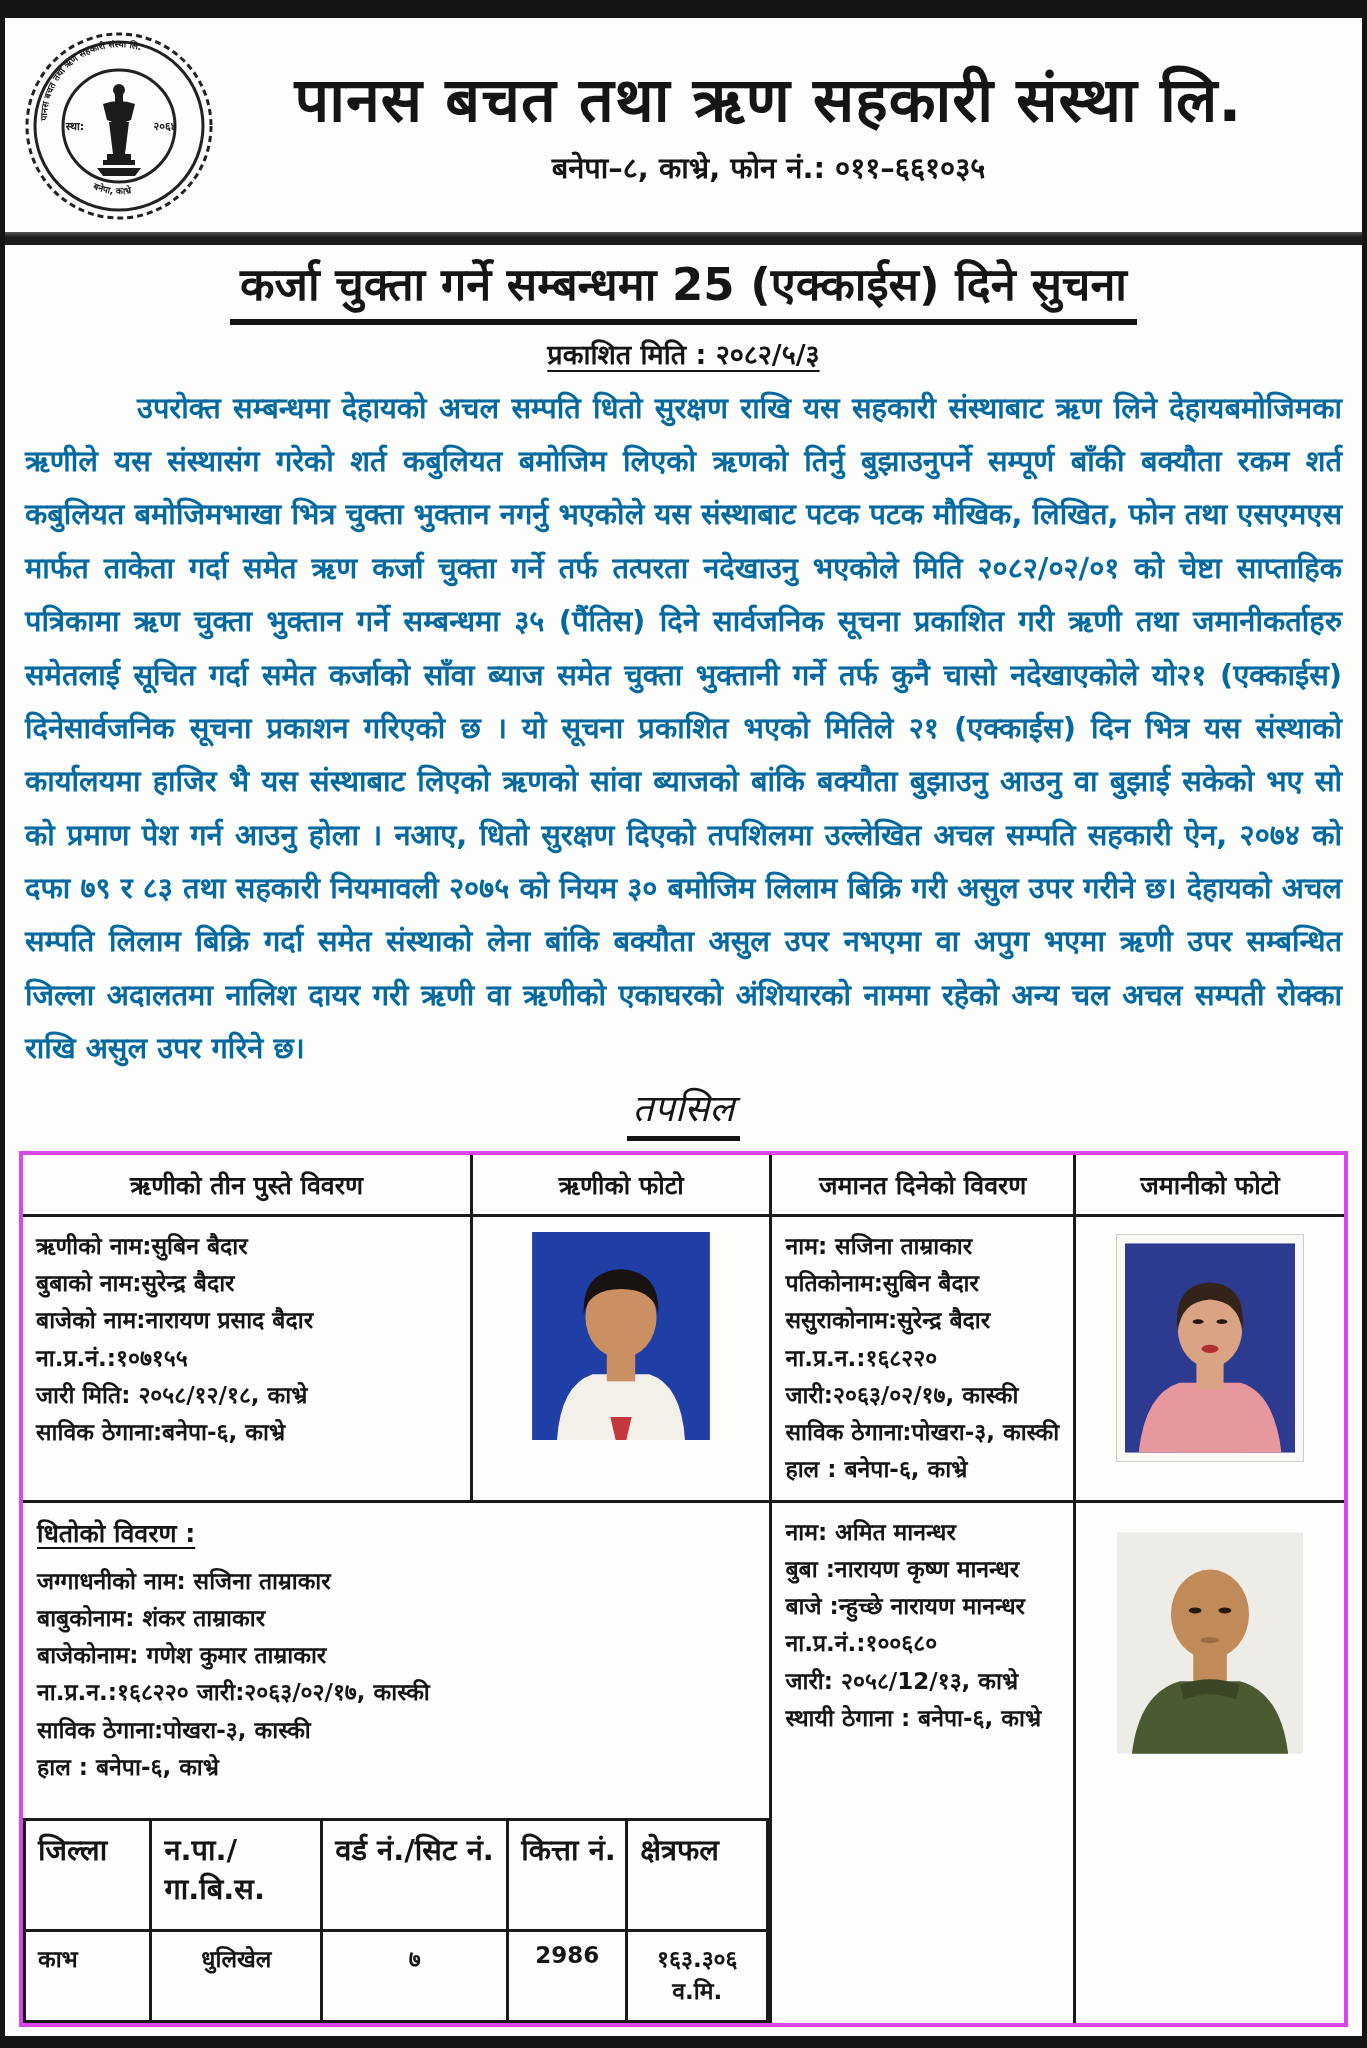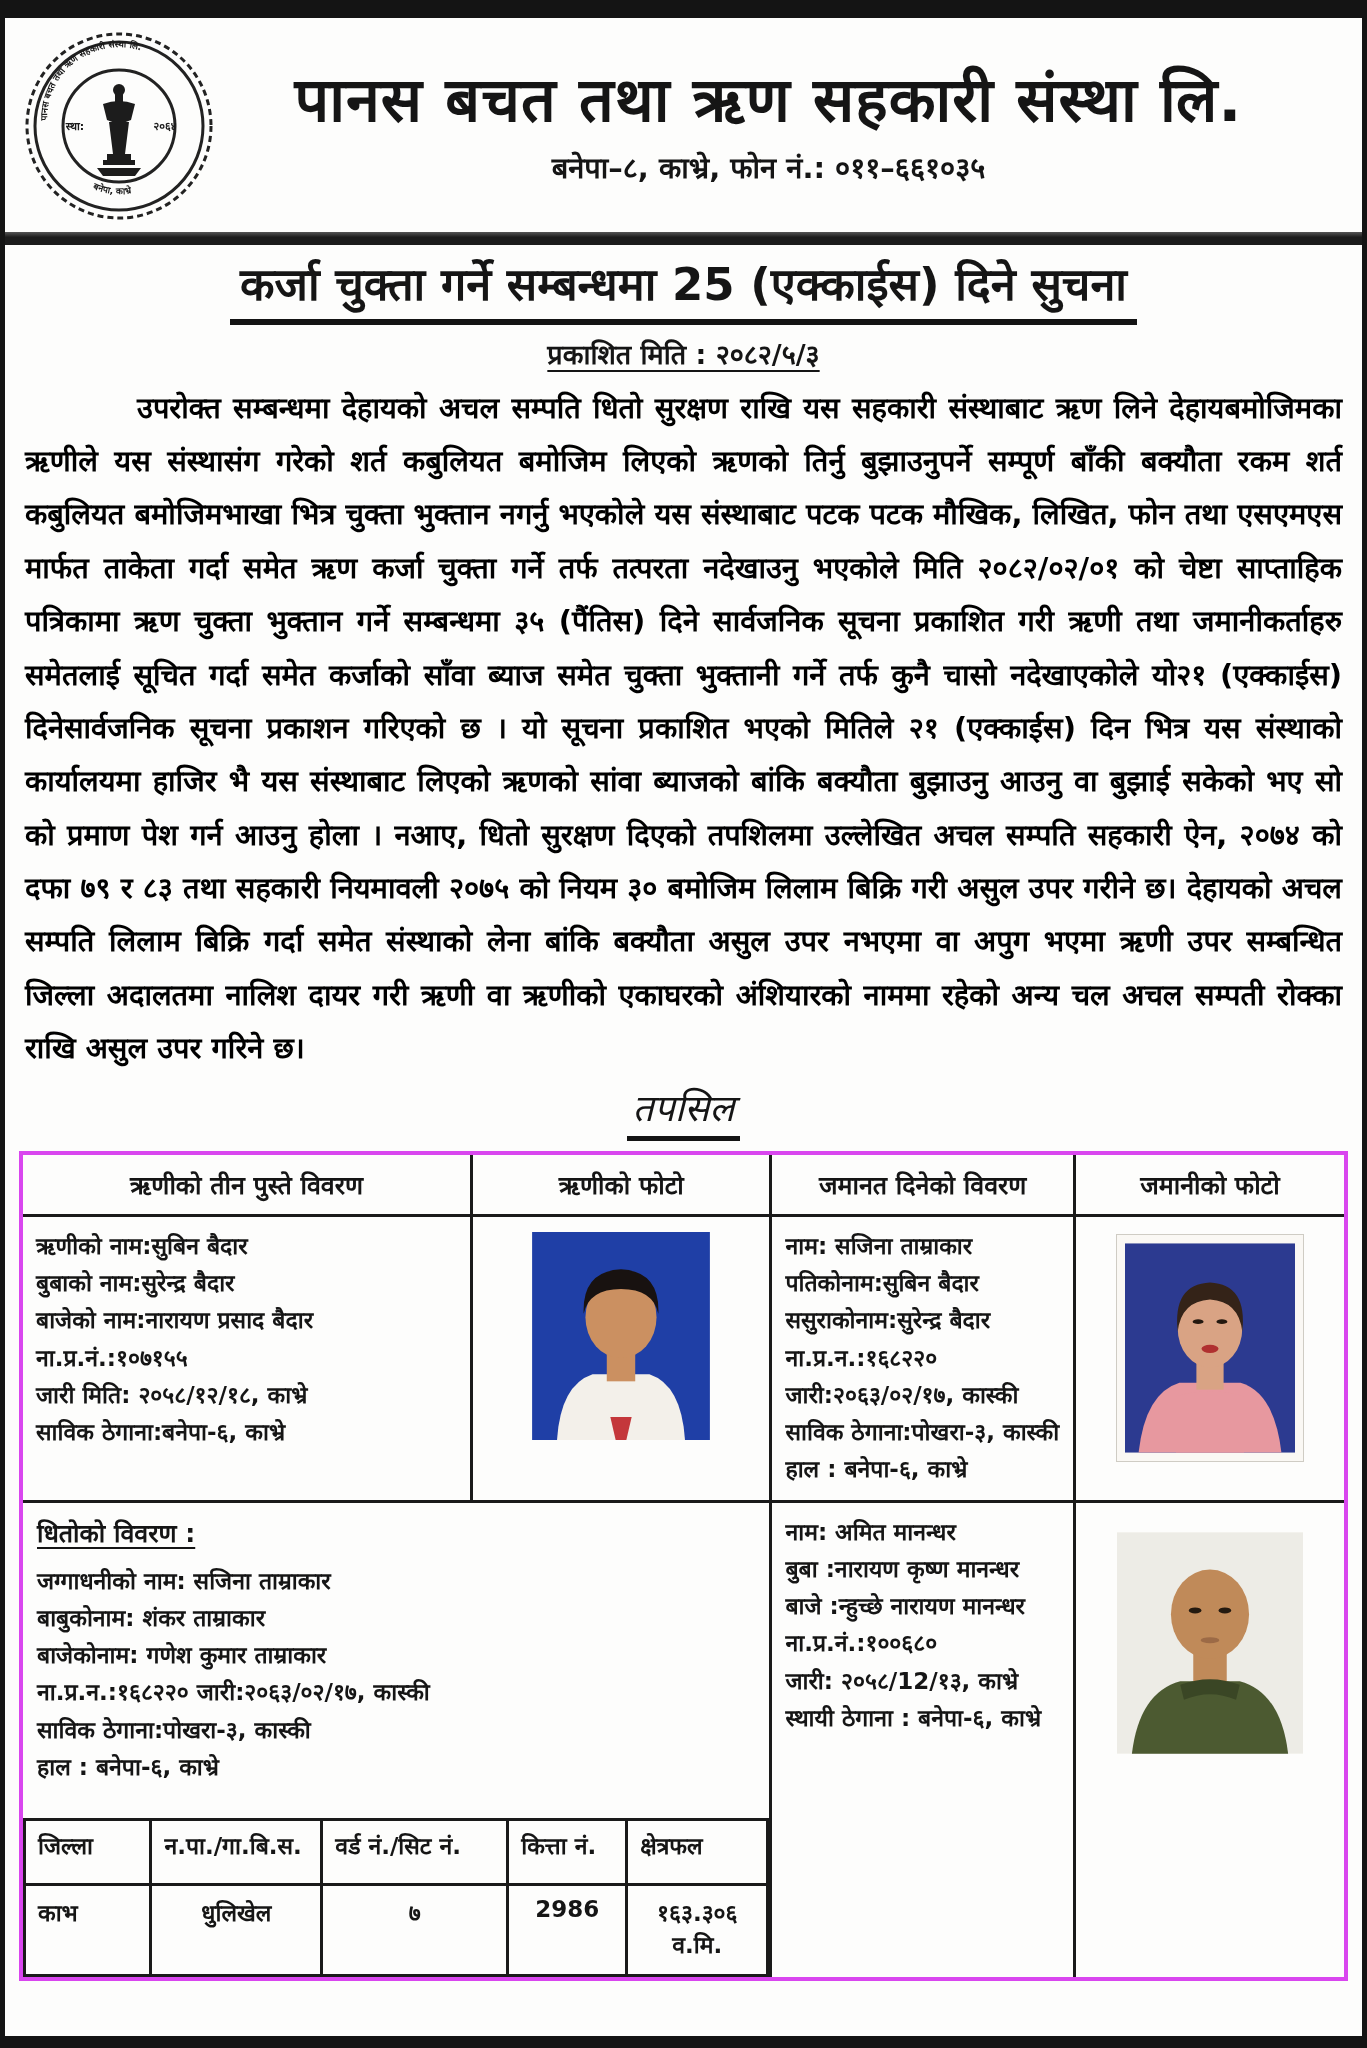--- a/index.html
+++ b/index.html
@@ -22,21 +22,21 @@
   
   .title-row { text-align:center; margin-top:14px; }
   .notice-title {
     display:inline-block; font-size:45px; font-weight:bold;
     border-bottom:6px solid #141414; padding:0 10px 8px 10px; line-height:1.15;
   }
   .date-row { text-align:center; margin-top:10px; }
   .pub-date { display:inline-block; font-size:27px; font-weight:bold; text-decoration:underline; text-underline-offset:6px; }
   
   .body-text {
-    padding:10px 20px 0 20px; font-size:29px; font-weight:bold; color:#000000;
+    padding:10px 20px 0 20px; font-size:29px; font-weight:bold; color:#0369a1;
     line-height:1.84; text-align:justify; text-indent:112px; letter-spacing:0px;
   }
   .tapsil-row { text-align:center; margin:6px 0 10px 0; }
   .tapsil {
     display:inline-block; font-size:37px; font-weight:normal; font-style:italic;
     border-bottom:5px solid #141414; padding:0 6px 4px 6px;
   }
   
   table.main {
     width:1329px; margin:0 14px; border-collapse:collapse; table-layout:fixed;
@@ -51,21 +51,21 @@
   td.merged-cell { padding:0; vertical-align:top; }
   .merged-inner { display:flex; flex-direction:column; justify-content:space-between; height:100%;gap:24px; }
   .collateral-text { padding:12px 14px 0 14px; }
   .collateral-heading {
     font-size:25px; font-weight:bold; text-decoration:underline; text-underline-offset:5px;
     margin-bottom:14px;
   }
   
   table.land { width:100%; border-collapse:collapse; table-layout:fixed; margin-top:8px; }
   table.land th, table.land td { border:3px solid #1a1a1a; font-weight:bold; }
-  table.land th { font-size:23px; text-align:left; padding:8px 6px 22px 12px; }
+  table.land th { font-size:29px; text-align:left; padding:8px 6px 22px 12px; }
   table.land td { font-size:23px; text-align:center; padding:10px 4px 14px 4px; }
   table.land td:first-child { text-align:left; padding-left:12px; }
   
   .photo-box { margin:14px auto 0 auto; display:block; }
   .photo-frame { background:#faf8f4; border:1px solid #cfccc4; padding:8px; width:188px; margin:16px auto 0 auto; }
   
   .seal-text { font-size:9px; font-weight:bold; }
 </style>
 </head>
 <body>

